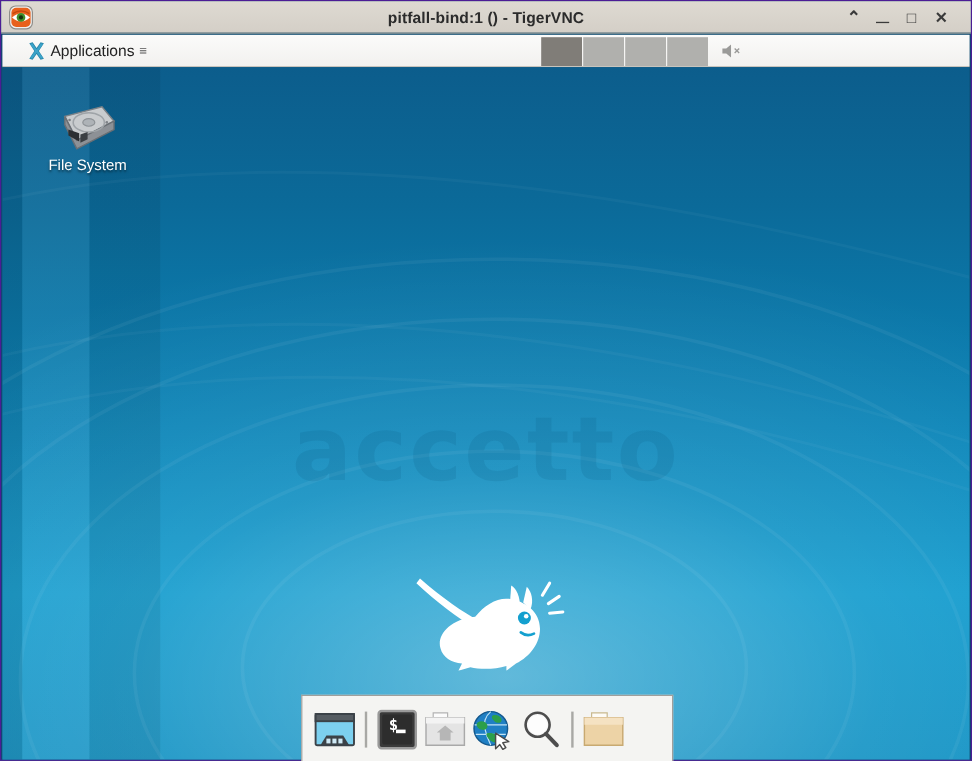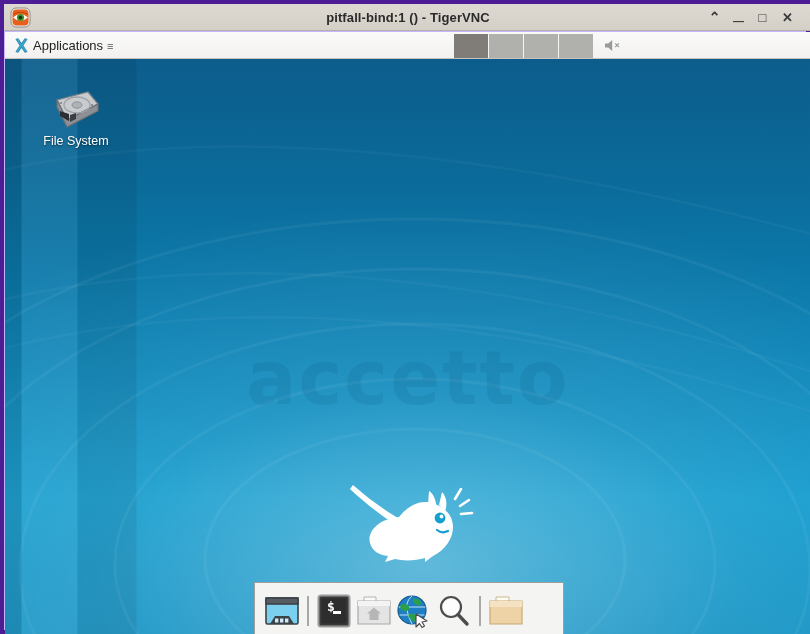--- a/index.html
+++ b/index.html
@@ -8,23 +8,23 @@
     overflow: hidden;
     font-family: "Liberation Sans", sans-serif;
     background: #d6d2ca;
   }
 
   
   #vnc-window {
     position: absolute;
     left: 0; top: 0;
     width: 810px; height: 634px;
-    background: #c4b5fd;
+    background: #0c4a6e;
     box-sizing: border-box;
-    border: 4px solid #4c1d95;
+    border: 1px solid #4c1d95;
   }
 
   
   #titlebar {
     position: absolute;
     left: 0; top: 0;
     width: 808px; height: 27px;
     background: linear-gradient(to bottom, #dedad2 0%, #d4cfc7 100%);
     border-bottom: 1px solid #b5b0a8;
     box-sizing: border-box;
@@ -68,21 +68,21 @@
   #xfce-panel {
     position: absolute;
     left: 1px; top: 28px;
     width: 806px; height: 27px;
     background: linear-gradient(to bottom, #fbfbfa 0%, #f2f1ef 100%);
     border-bottom: 1px solid #c8c4bd;
     box-sizing: border-box;
   }
   #applications-button {
     position: absolute;
-    left: 4px; top: 0;
+    left: 16px; top: 0;
     height: 27px;
     display: flex; align-items: center;
     padding: 0 4px;
     cursor: pointer;
   }
   #xfce-mouse-icon { width: 17px; height: 17px; margin-right: 3px; }
   #applications-label {
     font-size: 13px;
     color: #222;
   }

